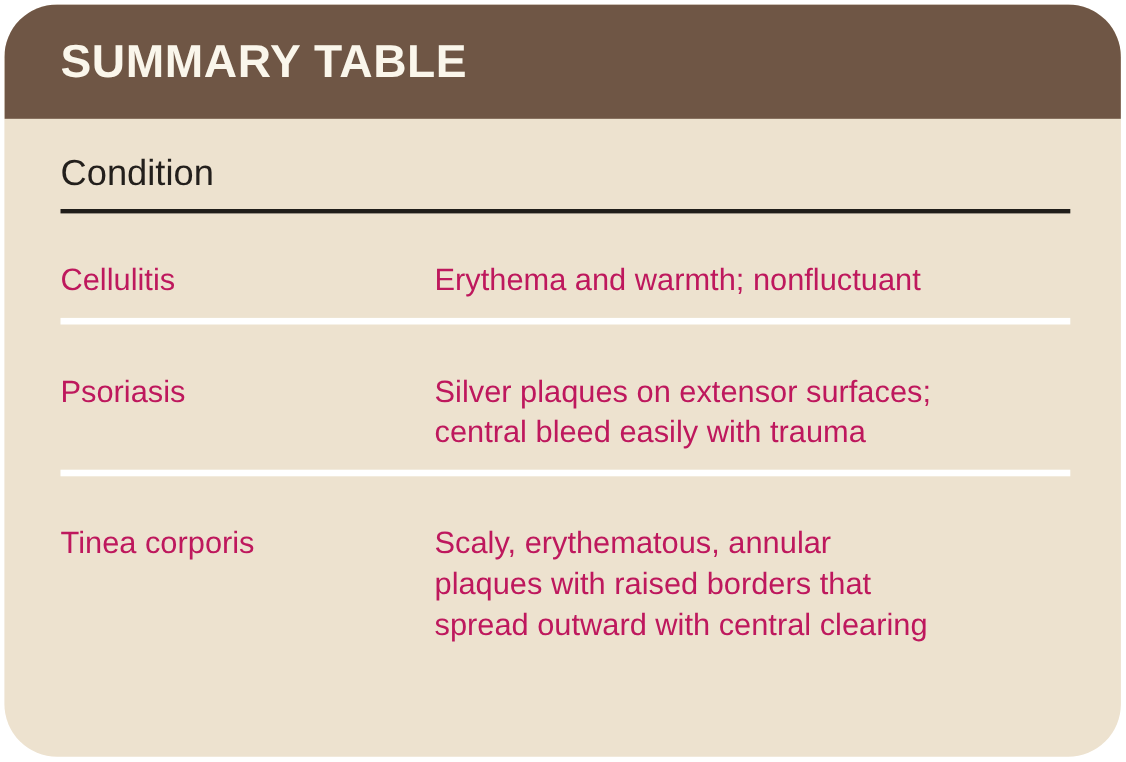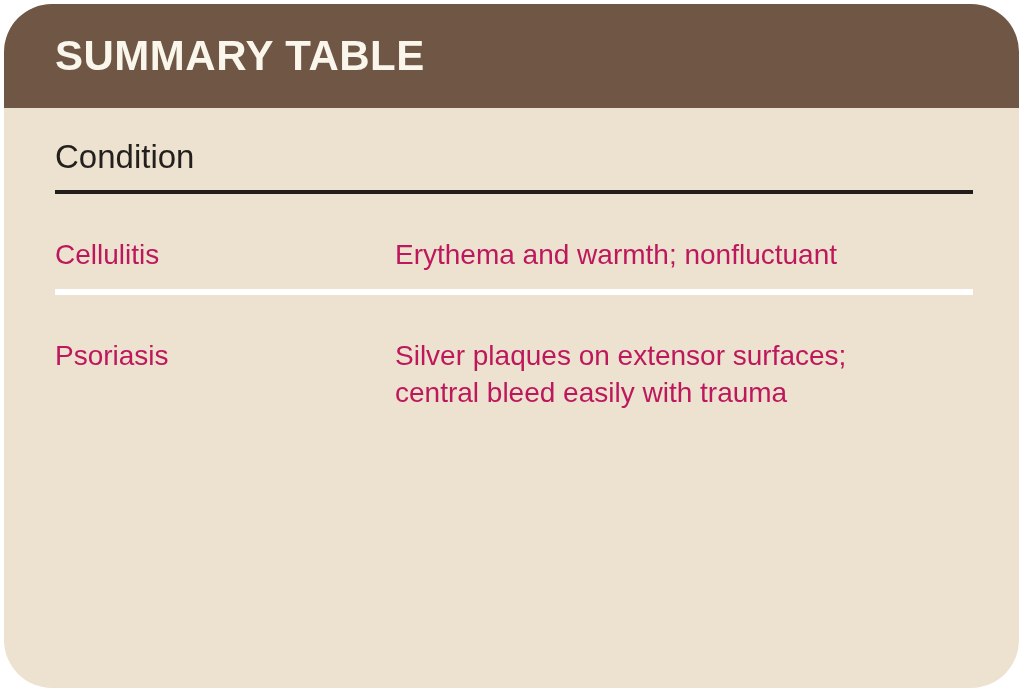--- a/index.html
+++ b/index.html
@@ -89,15 +89,21 @@
     <div class="cell">Erythema and warmth; nonfluctuant</div>
   </div>
 
 
   <div class="row">
     <div class="cell">Psoriasis</div>
     <div class="cell">Silver plaques on extensor surfaces;
 central bleed easily with trauma</div>
   </div>
 
+  <div class="row">
+    <div class="cell">Tinea corporis</div>
+    <div class="cell">Scaly, erythematous, annular
+plaques with raised borders that
+spread outward with central clearing</div>
+  </div>
 </div>
   </div>
 </div>
 
 </body></html>

